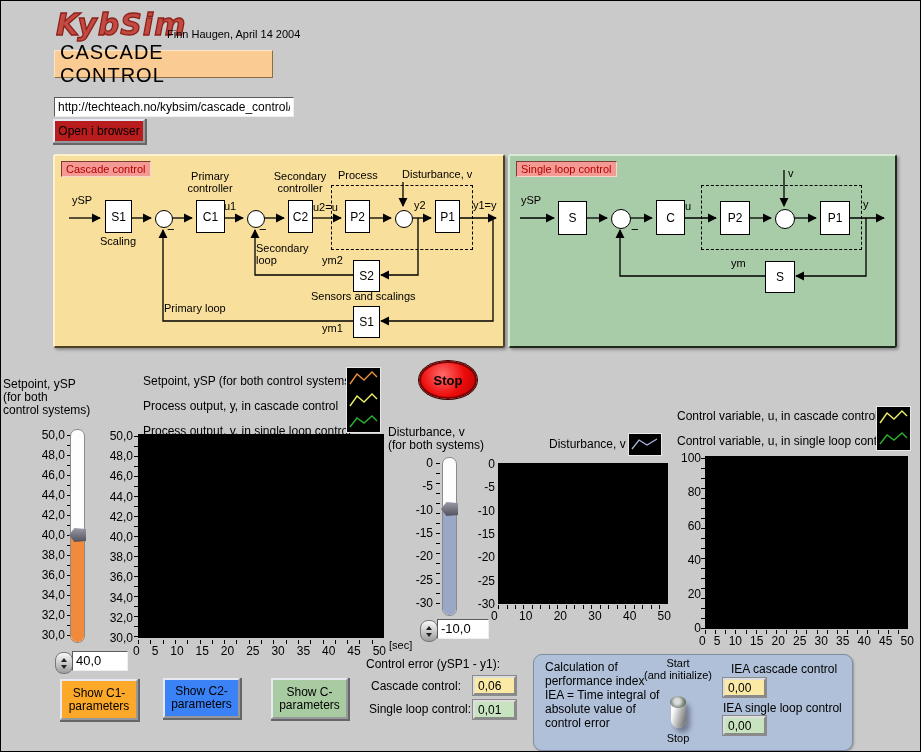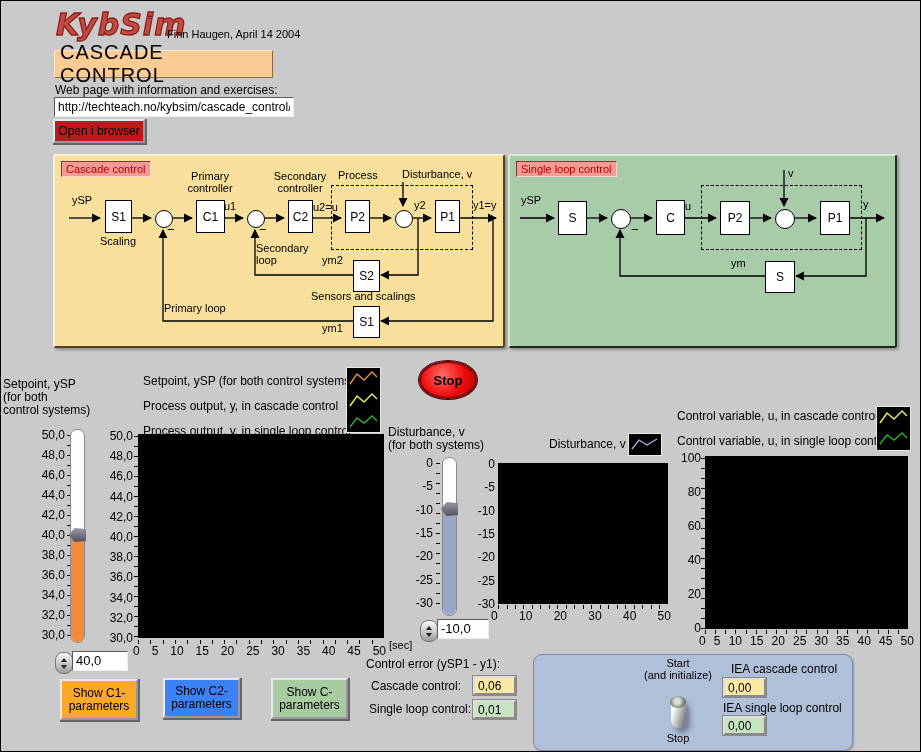--- a/index.html
+++ b/index.html
@@ -79,21 +79,20 @@
 </head>
 <body>
 
 <div class="win">
 
   <div class="logo">KybSim</div>
   <div class="author">Finn Haugen, April 14 2004</div>
   <div class="titlebox">
       <span>CASCADE CONTROL</span>
     </div>
-  <div class="weblabel">Web page with information and exercises:</div>
   <input class="urlinput" value="http://techteach.no/kybsim/cascade_control/" style="">
   <div class="btn3d openbtn">Open i browser</div>
 
   <div class="panel panel-cascade">
     <svg class="dsvg" width="444" height="186" viewBox="0 0 444 186">
       <defs>
         <marker id="ah1" viewBox="0 0 10 10" refX="9" refY="5" markerWidth="7" markerHeight="7" orient="auto-start-reverse">
           <path d="M0,0 L10,5 L0,10 z" fill="#000"></path>
         </marker>
       </defs>
@@ -344,20 +343,25 @@
   <div class="btn3d pre" style="left:270px;top:677px;width:73px;height:37px;background:#a9cba1;">Show C-
 parameters</div>
 
   <div class="lbl" style="left:365px;top:657px;">Control error (ySP1 - y1):</div>
   <div class="lbl" style="left:370px;top:679px;">Cascade control:</div>
   <div class="ind ind-y" style="left:472px;top:675px;width:36px;height:15px;">0,06</div>
   <div class="lbl" style="left:368px;top:702px;">Single loop control:</div>
   <div class="ind ind-g" style="left:472px;top:699px;width:36px;height:15px;">0,01</div>
 
   <div class="bluepanel"></div>
+  <div class="lbl pre" style="left:544px;top:659px;line-height:14px;">Calculation of
+performance index
+IEA = Time integral of
+absolute value of
+control error</div>
   <div class="lbl pre ctr" style="left:637px;top:656px;width:80px;font-size:11px;line-height:12px;">Start
 (and initialize)</div>
   <div class="abs" style="left:666px;top:694px;width:24px;height:36px;">
     <div class="toggle-knob" style="left:4px;top:3px;"></div>
   </div>
   <div class="lbl ctr" style="left:652px;top:731px;width:50px;font-size:11px;">Stop</div>
   <div class="lbl" style="left:722px;top:662px;margin-left:8px;">IEA cascade control</div>
   <div class="ind ind-y" style="left:722px;top:677px;width:36px;height:15px;">0,00</div>
   <div class="lbl" style="left:722px;top:701px;">IEA single loop control</div>
   <div class="ind ind-g" style="left:722px;top:715px;width:36px;height:15px;">0,00</div>

